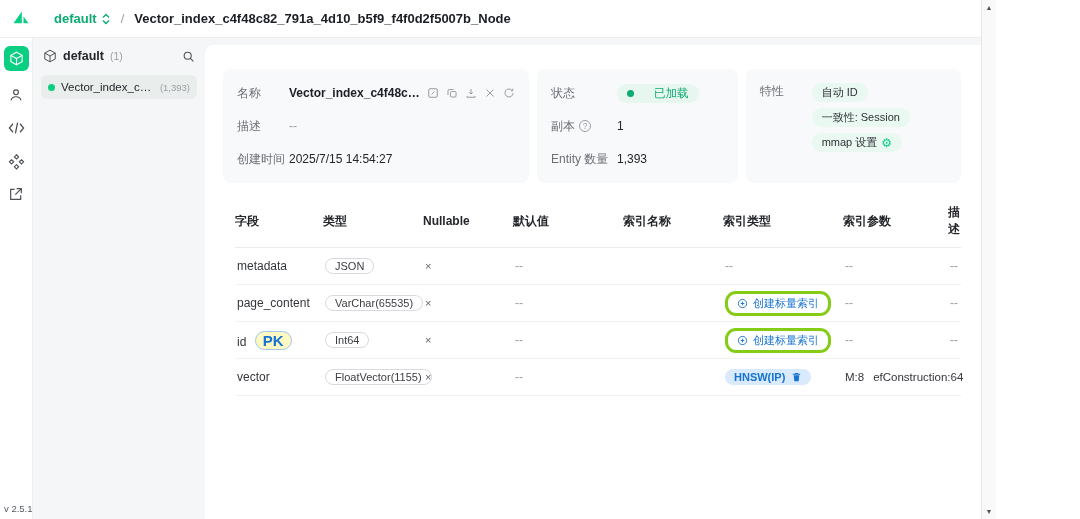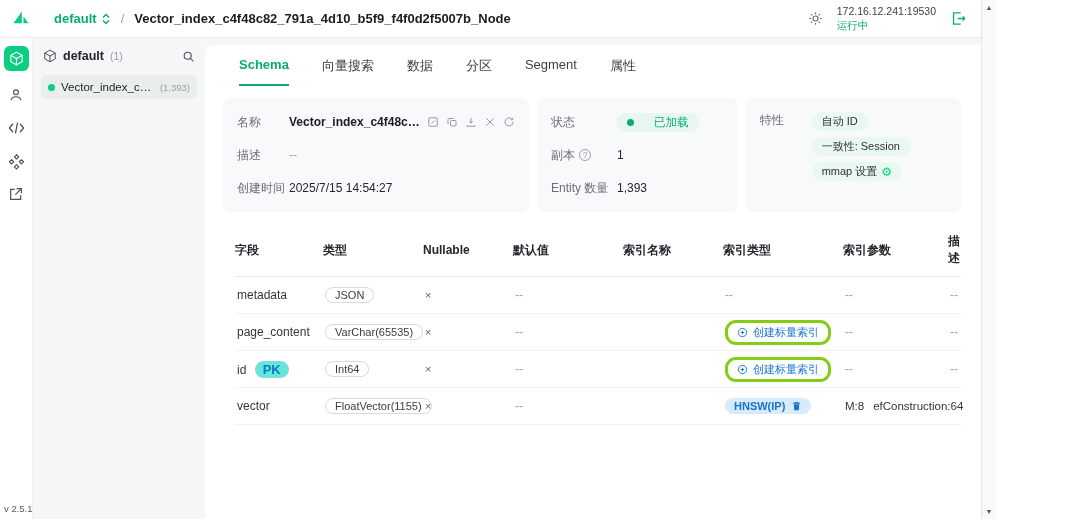--- a/index.html
+++ b/index.html
@@ -62,21 +62,21 @@
   .feat-badge { background:#e9f8f0; border-radius:10px; padding:2px 10px; font-size:11px; color:#2f3237; display:inline-flex; align-items:center; gap:4px; }
   .gear { color:#0ace82; font-size:12px; cursor:pointer; }
 
   
   .table { margin-top:10px; }
   .tr { display:grid; grid-template-columns:88px 100px 90px 110px 100px 120px 105px 1fr; align-items:center; padding-left:2px;margin-left:12px; }
   .thead { border-bottom:1px solid #e9ebee; padding:11px 0 9px; }
   .th { font-size:12px; font-weight:bold; color:#24262b; }
   .row { height:37px; border-bottom:1px solid #f1f2f4; font-size:12px; color:#33363b; }
   .pill { display:inline-block; border:1px solid #d8dade; border-radius:10px; padding:1px 9px; font-size:11px; color:#3a3d42; background:#fff; }
-  .pk-pill { display:inline-block; border:1px solid #9ec7ee; border-radius:10px; padding:0px 7px; font-size:13px; font-weight:bold; color:#1673cf; background:#5eead4; margin-left:5px; }
+  .pk-pill { display:inline-block; border:1px solid #9ec7ee; border-radius:10px; padding:0px 7px; font-size:15px; font-weight:bold; color:#1673cf; background:#fef9c3; margin-left:5px; }
   .nullable { color:#5f6368; font-size:11px; }
   .create-btn { display:inline-flex; align-items:center; gap:5px; border:3px solid #84cc16; border-radius:11px; color:#1673cf; font-size:11px; padding:2px 9px; background:#fff; cursor:pointer; white-space:nowrap; }
   .hnsw-wrap { display:inline-flex; align-items:center; gap:0; }
   .hnsw-pill { display:inline-flex; align-items:flex-end; gap:6px; background:#d8eafc; border-radius:11px; padding:2px 9px; font-size:11px; font-weight:bold; color:#1673cf; cursor:pointer; }
   .params { display:flex; gap:9px; font-size:11.5px; color:#33363b; }
 
   
   .scrollbar { position:absolute; top:0; right:0; width:15px; height:519px; background:#f9f9f9; border-left:1px solid #e6e6e6; }
   .sb-arrow { position:absolute; left:0; width:14px; text-align:center; font-size:7px; color:#4f5257; cursor:pointer; }
   .sb-up { top:4px; } .sb-down { bottom:4px; }
@@ -98,38 +98,20 @@
     <div class="db-select">
       <span class="db-name">default</span>
       <svg width="10" height="12" viewBox="0 0 10 12" fill="none" stroke="#0bab72" stroke-width="1.4">
           <path d="M2 4.5L5 1.5l3 3"></path>
           <path d="M2 7.5l3 3 3-3"></path>
         </svg>
     </div>
     <span class="crumb-sep">/</span>
     <span class="coll-title">Vector_index_c4f48c82_791a_4d10_b5f9_f4f0d2f5007b_Node</span>
 
-    <div class="topbar-right">
-      <span class="icon-btn">
-        <svg width="15" height="15" viewBox="0 0 24 24" fill="none" stroke="#6b6f76" stroke-width="1.8">
-            <circle cx="12" cy="12" r="4"></circle>
-            <path d="M12 2v3M12 19v3M2 12h3M19 12h3M4.9 4.9l2.1 2.1M17 17l2.1 2.1M19.1 4.9L17 7M7 17l-2.1 2.1"></path>
-          </svg>
-      </span>
-      <div class="server">
-        <div class="addr">172.16.12.241:19530</div>
-        <div class="status">运行中</div>
-      </div>
-      <span class="icon-btn">
-        <svg width="17" height="17" viewBox="0 0 24 24" fill="none" stroke="#0bab72" stroke-width="1.8">
-            <path d="M15 4H5v16h10"></path>
-            <path d="M11 12h10M21 12l-3-3M21 12l-3 3"></path>
-          </svg>
-      </span>
-    </div>
   </div>
 
   <div class="rail">
     <div class="rail-active">
       <svg width="15" height="15" viewBox="0 0 24 24" fill="none" stroke="#fff" stroke-width="1.8">
           <path d="M12 2l9 5v10l-9 5-9-5V7z"></path>
           <path d="M3 7l9 5 9-5M12 12v10"></path>
         </svg>
     </div>
     <div class="rail-icon">
@@ -176,28 +158,20 @@
       </div>
       <div class="lp-item">
         <span class="lp-dot"></span>
         <span class="lp-name">Vector_index_c4f48c8...</span>
         <span class="lp-item-count">(1,393)</span>
       </div>
     </div>
 
     <div class="main">
 
-      <div class="tabs">
-        <div class="tab active">Schema</div>
-        <div class="tab">向量搜索</div>
-        <div class="tab">数据</div>
-        <div class="tab">分区</div>
-        <div class="tab">Segment</div>
-        <div class="tab">属性</div>
-      </div>
 
       <div class="cards">
 
         <div class="card card1">
           <div class="crow">
             <span class="clabel">名称</span>
             <span class="name-wrap">
               <span class="name-text">Vector_index_c4f48c82_79...</span>
               <span class="mini-icons">
                 <span class="icon-btn">

